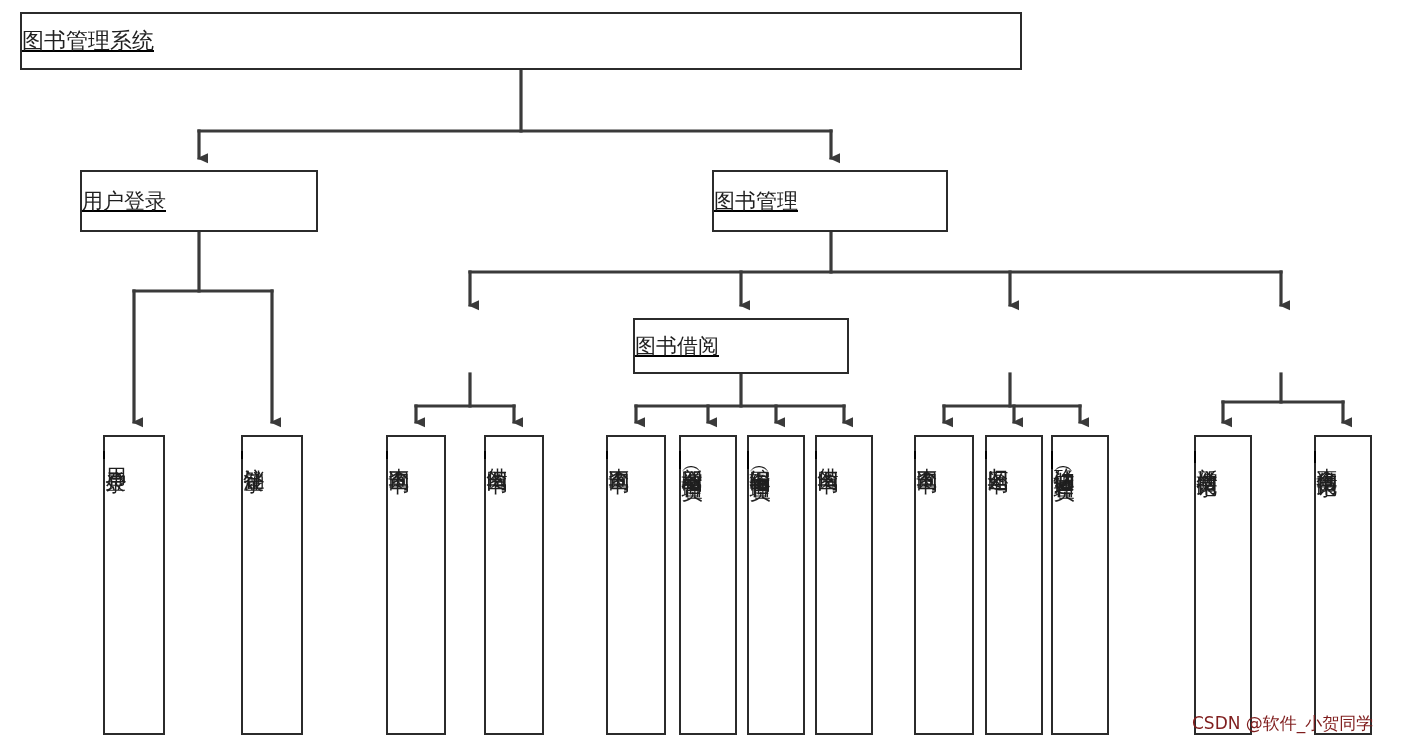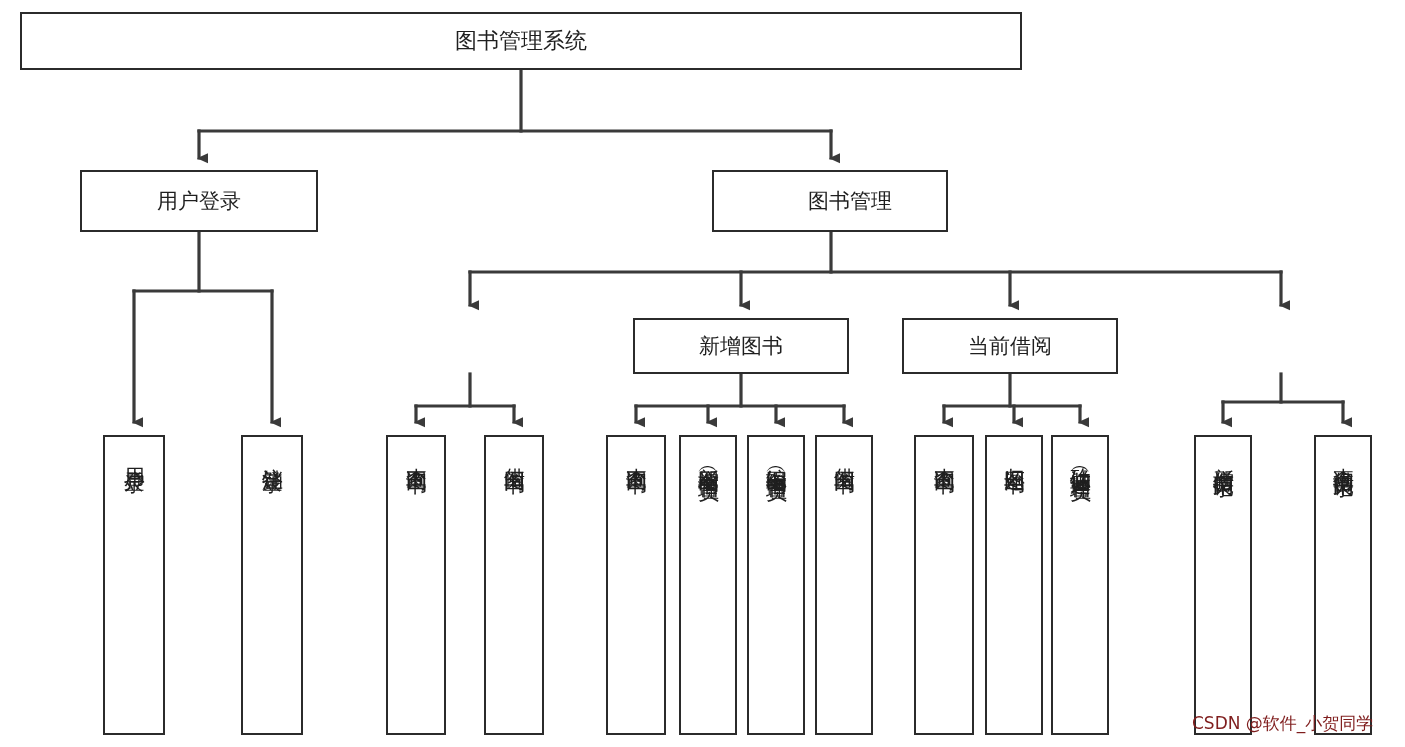--- a/index.html
+++ b/index.html
@@ -24,22 +24,22 @@
     width: 1405px;
     height: 747px;
   }
   .node {
     position: absolute;
     box-sizing: border-box;
     background: #ffffff;
     border: 2px solid #2b2b2b;
     display: flex;
     align-items: center;
-    justify-content: center;
     z-index: 2;
+    text-decoration: underline;
   }
   .node-label {
     color: #1f1f1f;
     line-height: 1.18;
     text-align: center;
     white-space: pre;
   }
   .node.horizontal .node-label {
     font-size: 21px;
   }
@@ -122,29 +122,26 @@
     </g>
   </svg>
 
   <div class="node horizontal root" id="node-root" style="left: 20px; top: 12px; width: 1002px; height: 58px;">
     <span class="node-label">图书管理系统</span>
   </div>
 
   <div class="node horizontal" style="left: 80px; top: 170px; width: 238px; height: 62px;">
     <span class="node-label">用户登录</span>
   </div>
-  <div class="node horizontal" style="left: 712px; top: 170px; width: 236px; height: 62px; padding-left: 40px;">
+  <div class="node horizontal" style="left: 712px; top: 170px; width: 236px; height: 62px;">
     <span class="node-label">图书管理</span>
   </div>
 
   <div class="node horizontal" style="left: 633px; top: 318px; width: 216px; height: 56px;">
-    <span class="node-label">新增图书</span>
-  </div>
-  <div class="node horizontal" style="left: 902px; top: 318px; width: 216px; height: 56px;">
-    <span class="node-label">当前借阅</span>
+    <span class="node-label">图书借阅</span>
   </div>
 
   <div class="node vertical" style="left: 103px; top: 435px; width: 62px; height: 300px;">
     <span class="node-label">用户登录</span>
   </div>
   <div class="node vertical" style="left: 241px; top: 435px; width: 62px; height: 300px;">
     <span class="node-label">注销登录</span>
   </div>
   <div class="node vertical" style="left: 386px; top: 435px; width: 60px; height: 300px;">
     <span class="node-label">查询图书</span>

